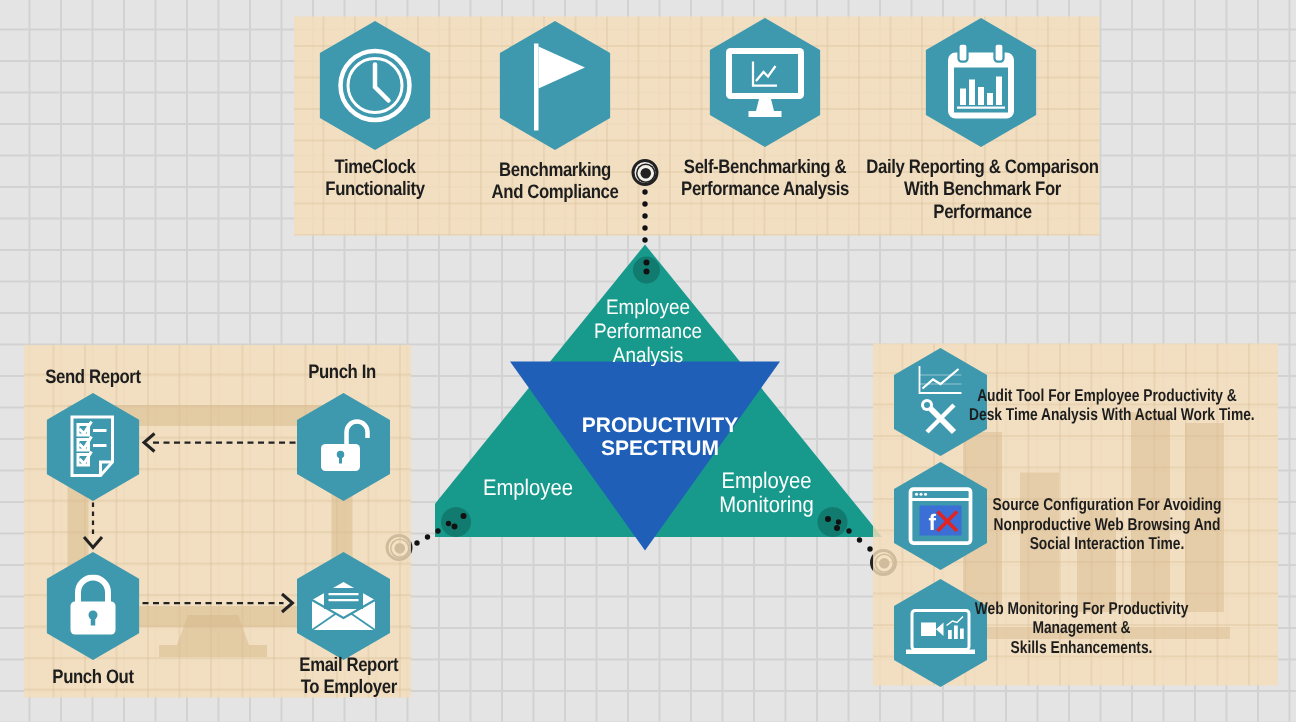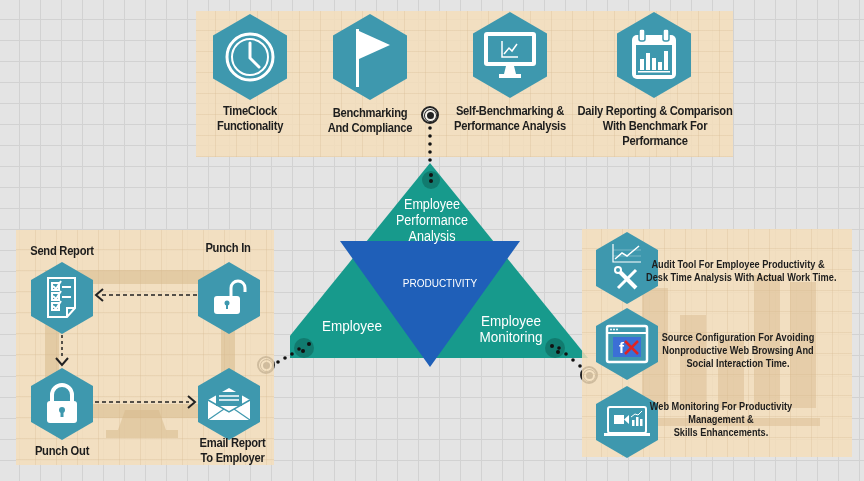--- a/index.html
+++ b/index.html
@@ -154,22 +154,23 @@
   <circle cx="265" cy="193" r="10" fill="#0f6e63" opacity="0.7"></circle>
   <circle cx="262" cy="191" r="2" fill="#111"></circle>
     <circle cx="268" cy="197" r="2" fill="#111"></circle>
 </svg>
 
 <div class="tri-text" style="left:382px; top:196px; width:100px;">
   <div>Employee</div>
   <div>Performance</div>
   <div>Analysis</div>
 </div>
-<div class="tri-text" style="left:360px; top:276px; width:160px; font-weight:normal; font-size:10px; line-height:15px; transform:none;">
+<div class="tri-text" style="left:360px; top:276px; width:160px; font-weight:bold; font-size:14px; line-height:15px; transform:none;">
   <div>PRODUCTIVITY</div>
+  <div>SPECTRUM</div>
 </div>
 <div class="tri-text" style="left:312px; top:318px; width:80px; font-size:15px;">
   <div>Employee</div>
 </div>
 <div class="tri-text" style="left:466px; top:313px; width:90px; font-size:15px;">
   <div>Employee</div>
   <div>Monitoring</div>
 </div>
 
 <div class="target" style="left:257px; top:356px;"></div>

